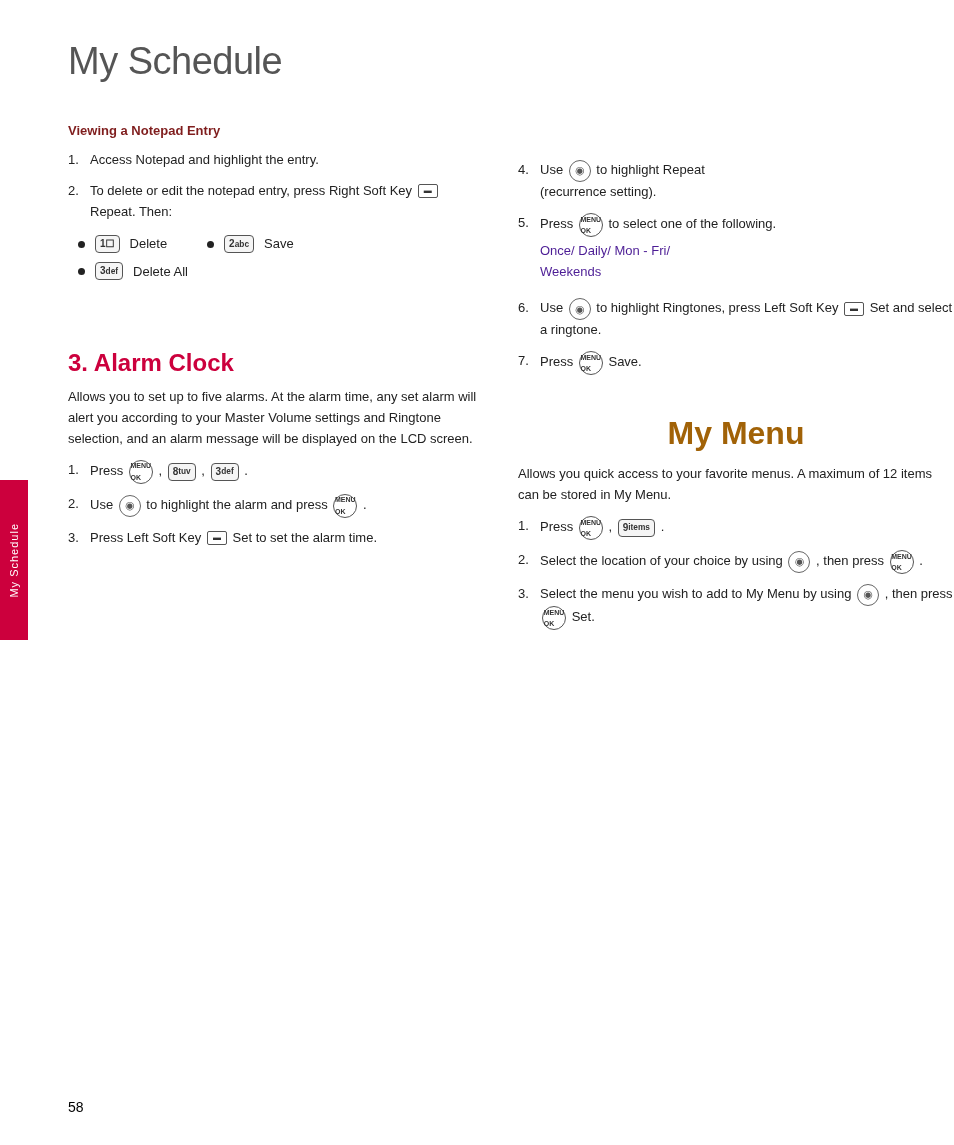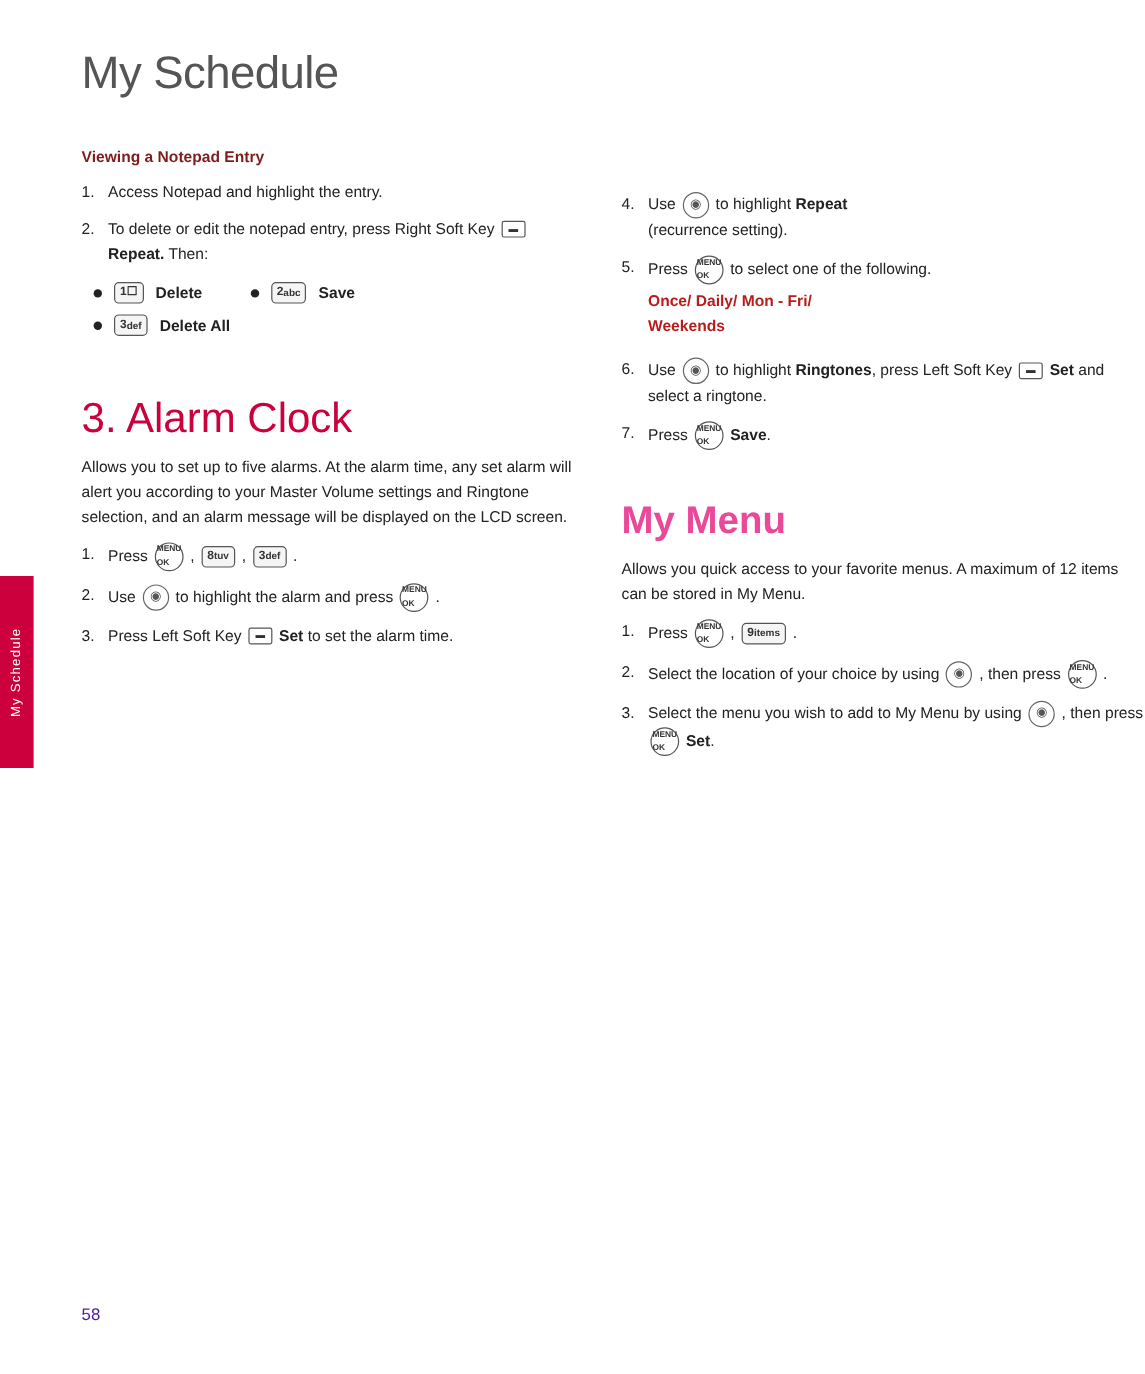--- a/index.html
+++ b/index.html
@@ -36,23 +36,23 @@
       writing-mode: vertical-rl;
       transform: rotate(180deg);
       letter-spacing: 1px;
       font-weight: 500;
     }
 
     
     .page-number {
       position: absolute;
       left: 68px;
-      bottom: 42px;
+      bottom: 30px;
       font-size: 14px;
-      color: #4c1d95;
+      color: #000000;
       margin-top: 44px;
     }
 
     
     .main-content {
       margin-left: 68px;
       padding: 40px 0 40px 0;
       width: 886px;
       display: flex;
       gap: 0;
@@ -81,33 +81,34 @@
     
     .section-header {
       font-size: 13px;
       font-weight: bold;
       color: #7f1d1d;
       margin-bottom: 12px;
     }
 
     
     .alarm-heading {
-      font-size: 35px;
-      font-weight: normal;
+      font-size: 24px;
+      font-weight: bold;
       color: #cc003d;
-      margin-top: 20px;
+      margin-top: 40px;
       margin-bottom: 10px;
     }
 
     
     .my-menu-heading {
       font-size: 32px;
       font-weight: bold;
-      color: #ec4899;
+      color: #a16207;
       margin-bottom: 12px;
+      text-align: center;
     }
 
     
     .body-text {
       font-size: 13px;
       color: #222;
       line-height: 1.6;
       margin-bottom: 10px;
     }
 
@@ -143,21 +144,21 @@
     }
     .bullet-dot {
       width: 7px;
       height: 7px;
       background: #222;
       border-radius: 50%;
       flex-shrink: 0;
     }
 
     
-    .bold { font-weight: bold; }
+    .bold { font-weight: normal; }
 
     
     .key-icon {
       display: inline-flex;
       align-items: center;
       justify-content: center;
       border: 1.5px solid #555;
       border-radius: 4px;
       padding: 1px 4px;
       font-size: 10px;
@@ -221,22 +222,22 @@
       font-size: 8px;
       color: #333;
       vertical-align: middle;
       margin: 0 2px;
       background: #fff;
     }
 
     
     .options-line {
       font-size: 13px;
-      font-weight: bold;
-      color: #b91c1c;
+      font-weight: normal;
+      color: #4c1d95;
       line-height: 1.6;
       margin-bottom: 6px;
     }
 
     
     .bullet-row {
       display: flex;
       gap: 40px;
       margin-bottom: 4px;
     }

